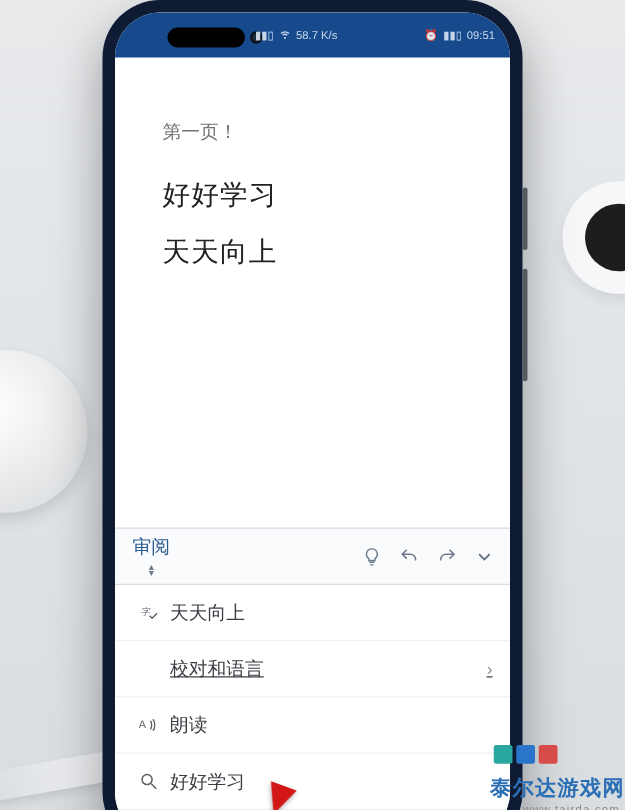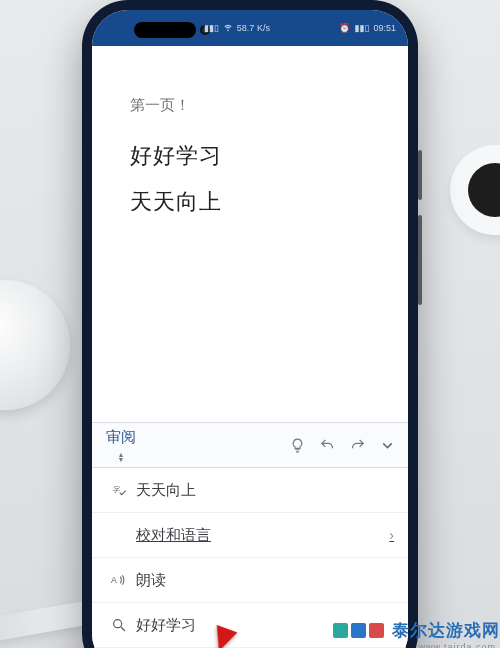--- a/index.html
+++ b/index.html
@@ -37,21 +37,21 @@
   
   .menu{background:#fff;}
   .mitem{display:flex;align-items:center;height:44px;padding:0 14px;border-bottom:1px solid #eef0f2;color:#3b3f44;font-size:15px;}
   .mitem .ico{width:26px;display:flex;justify-content:center;color:#585f66;font-size:14px;}
   .mitem .ico svg{width:16px;height:16px;}
   .mitem .lbl{flex:1;margin-left:4px;}
   .mitem .chev{color:#8a9099;font-size:14px;}
   .mitem.sub{padding-left:40px;text-decoration:underline;}
   
   .cursor{position:absolute;left:212px;bottom:-4px;width:0;height:0;border-left:11px solid transparent;border-right:11px solid transparent;border-top:24px solid #d31616;transform:rotate(20deg);filter:drop-shadow(0 2px 2px rgba(0,0,0,.3));}
-  .wm{position:absolute;right:0;bottom:6px;display:flex;align-items:center;gap:8px;}
+  .wm{position:absolute;right:0;bottom:6px;display:flex;gap:8px;flex-direction:column;}
   .wm .logo{display:flex;}
   .wm .sq{width:15px;height:15px;margin-left:3px;border-radius:2px;}
   .wm .sq.a{background:#2aa8a0;} .wm .sq.b{background:#2a74c9;} .wm .sq.c{background:#d84b4b;}
   .wm .txt{color:#2a6fb5;font-size:17px;font-weight:600;letter-spacing:1px;}
   .wm .sub{position:absolute;right:4px;bottom:-10px;font-size:9px;color:#888;letter-spacing:1px;}
 </style>
 </head>
 <body>
 
 <div class="scene">

